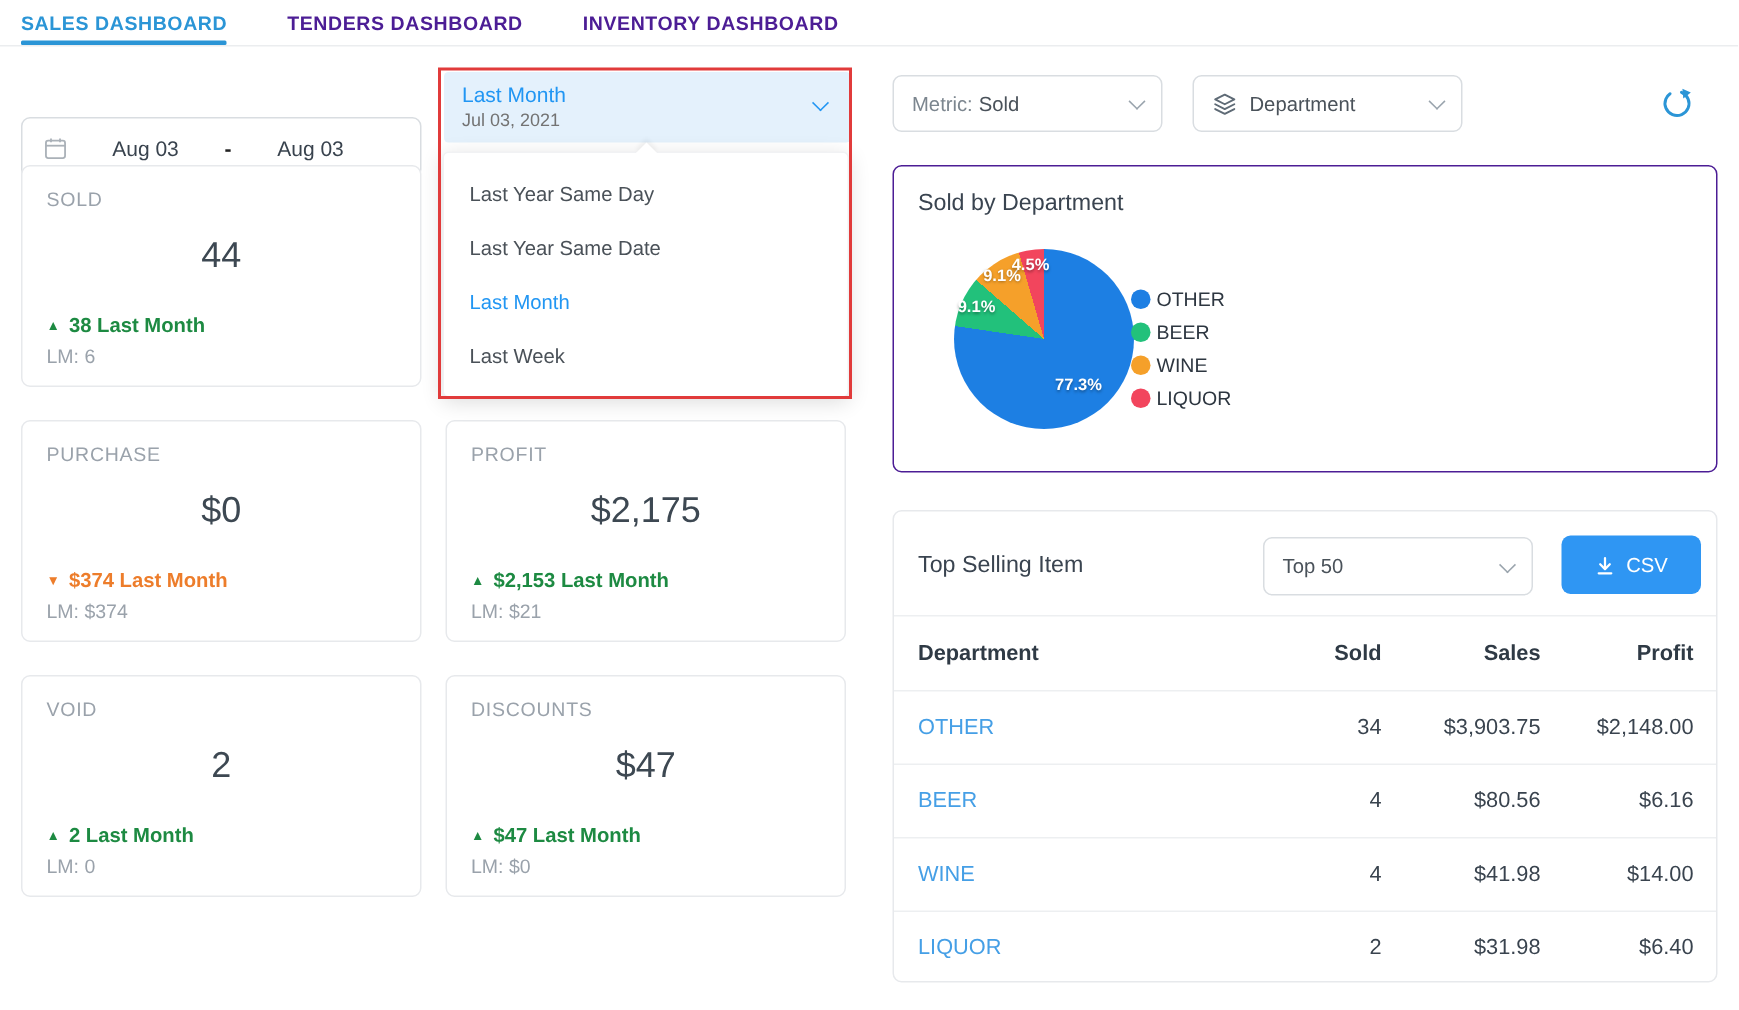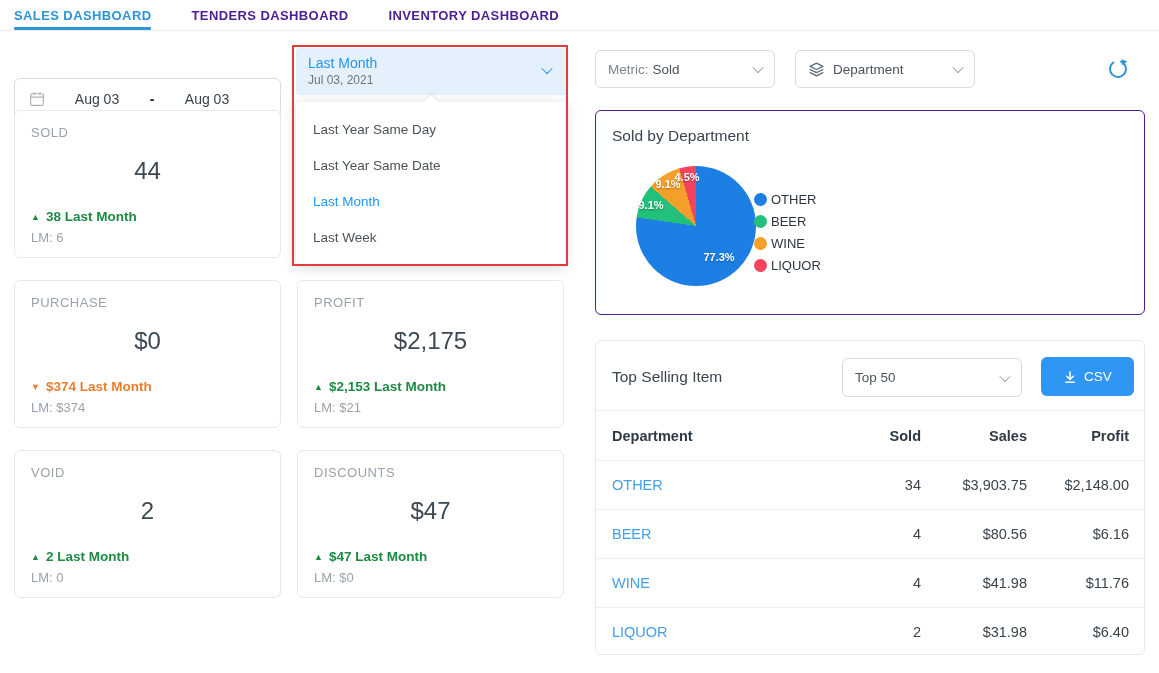--- a/index.html
+++ b/index.html
@@ -287,21 +287,21 @@
     <div class="t-grid t-row">
       <a class="dept-link">BEER</a>
       <span>4</span>
       <span>$80.56</span>
       <span>$6.16</span>
     </div>
     <div class="t-grid t-row">
       <a class="dept-link">WINE</a>
       <span>4</span>
       <span>$41.98</span>
-      <span>$11.76</span>
+      <span>$14.00</span>
     </div>
     <div class="t-grid t-row">
       <a class="dept-link">LIQUOR</a>
       <span>2</span>
       <span>$31.98</span>
       <span>$6.40</span>
     </div>
   </div>
 
 </div>

